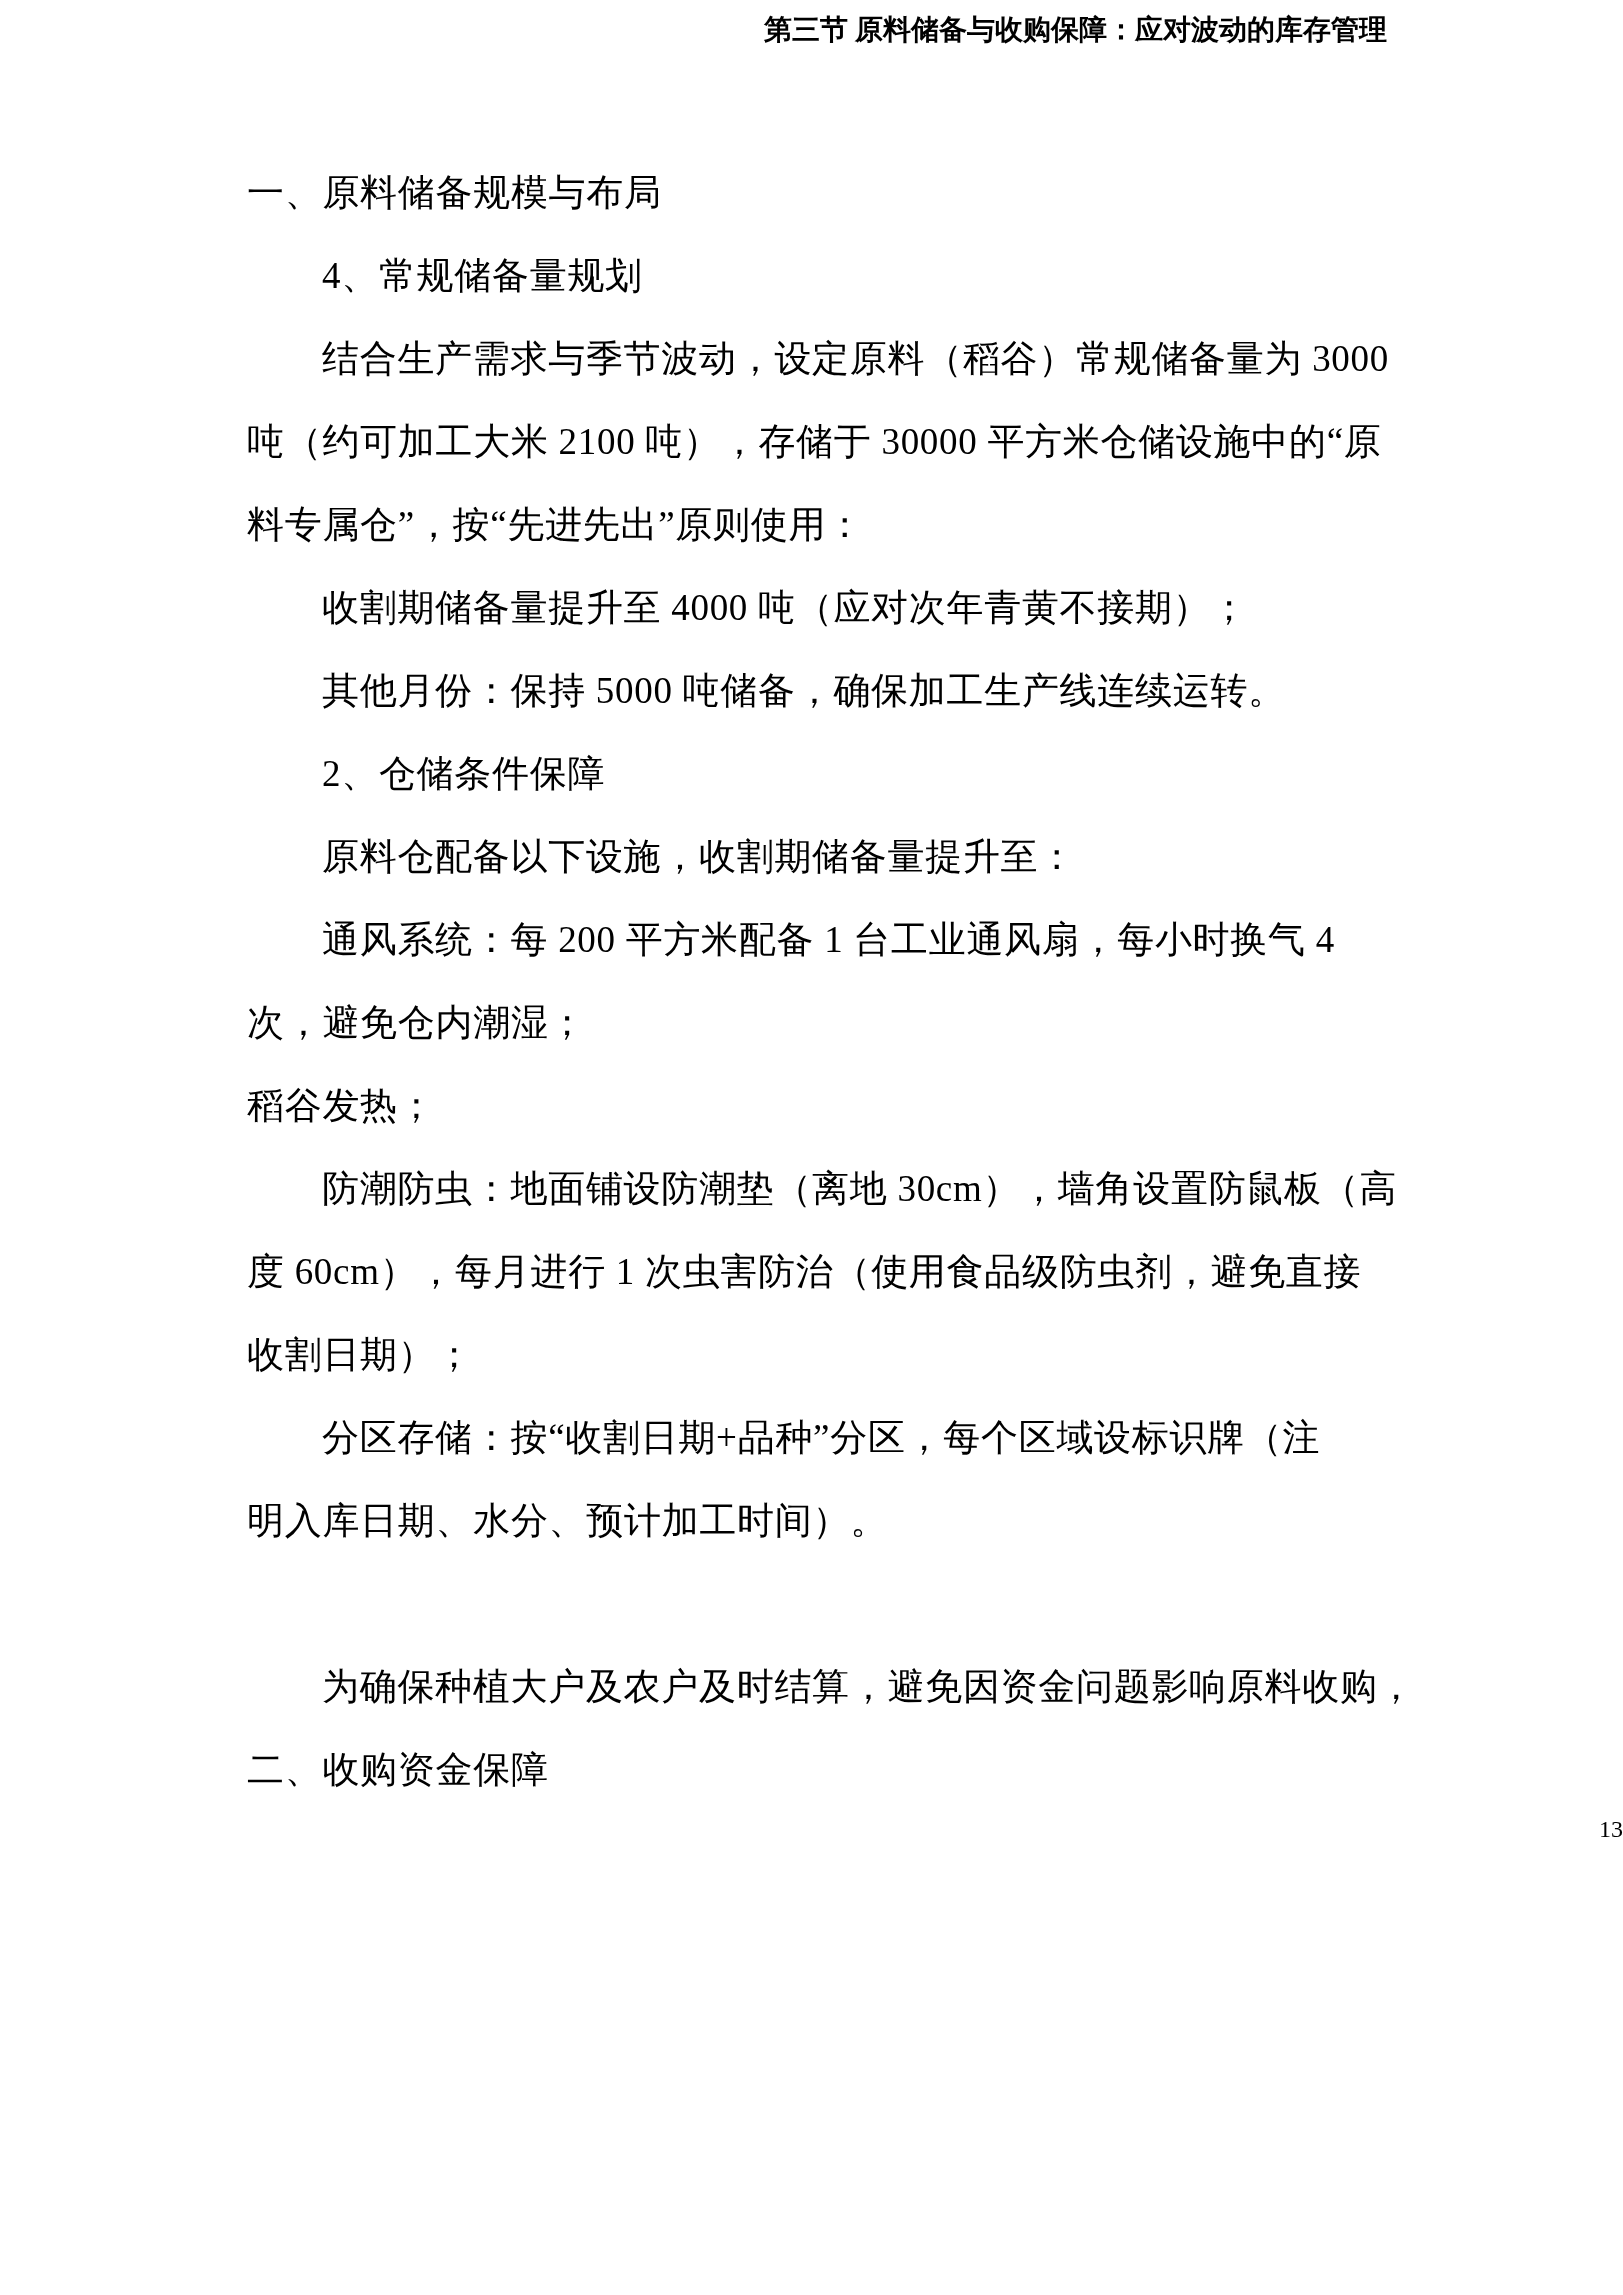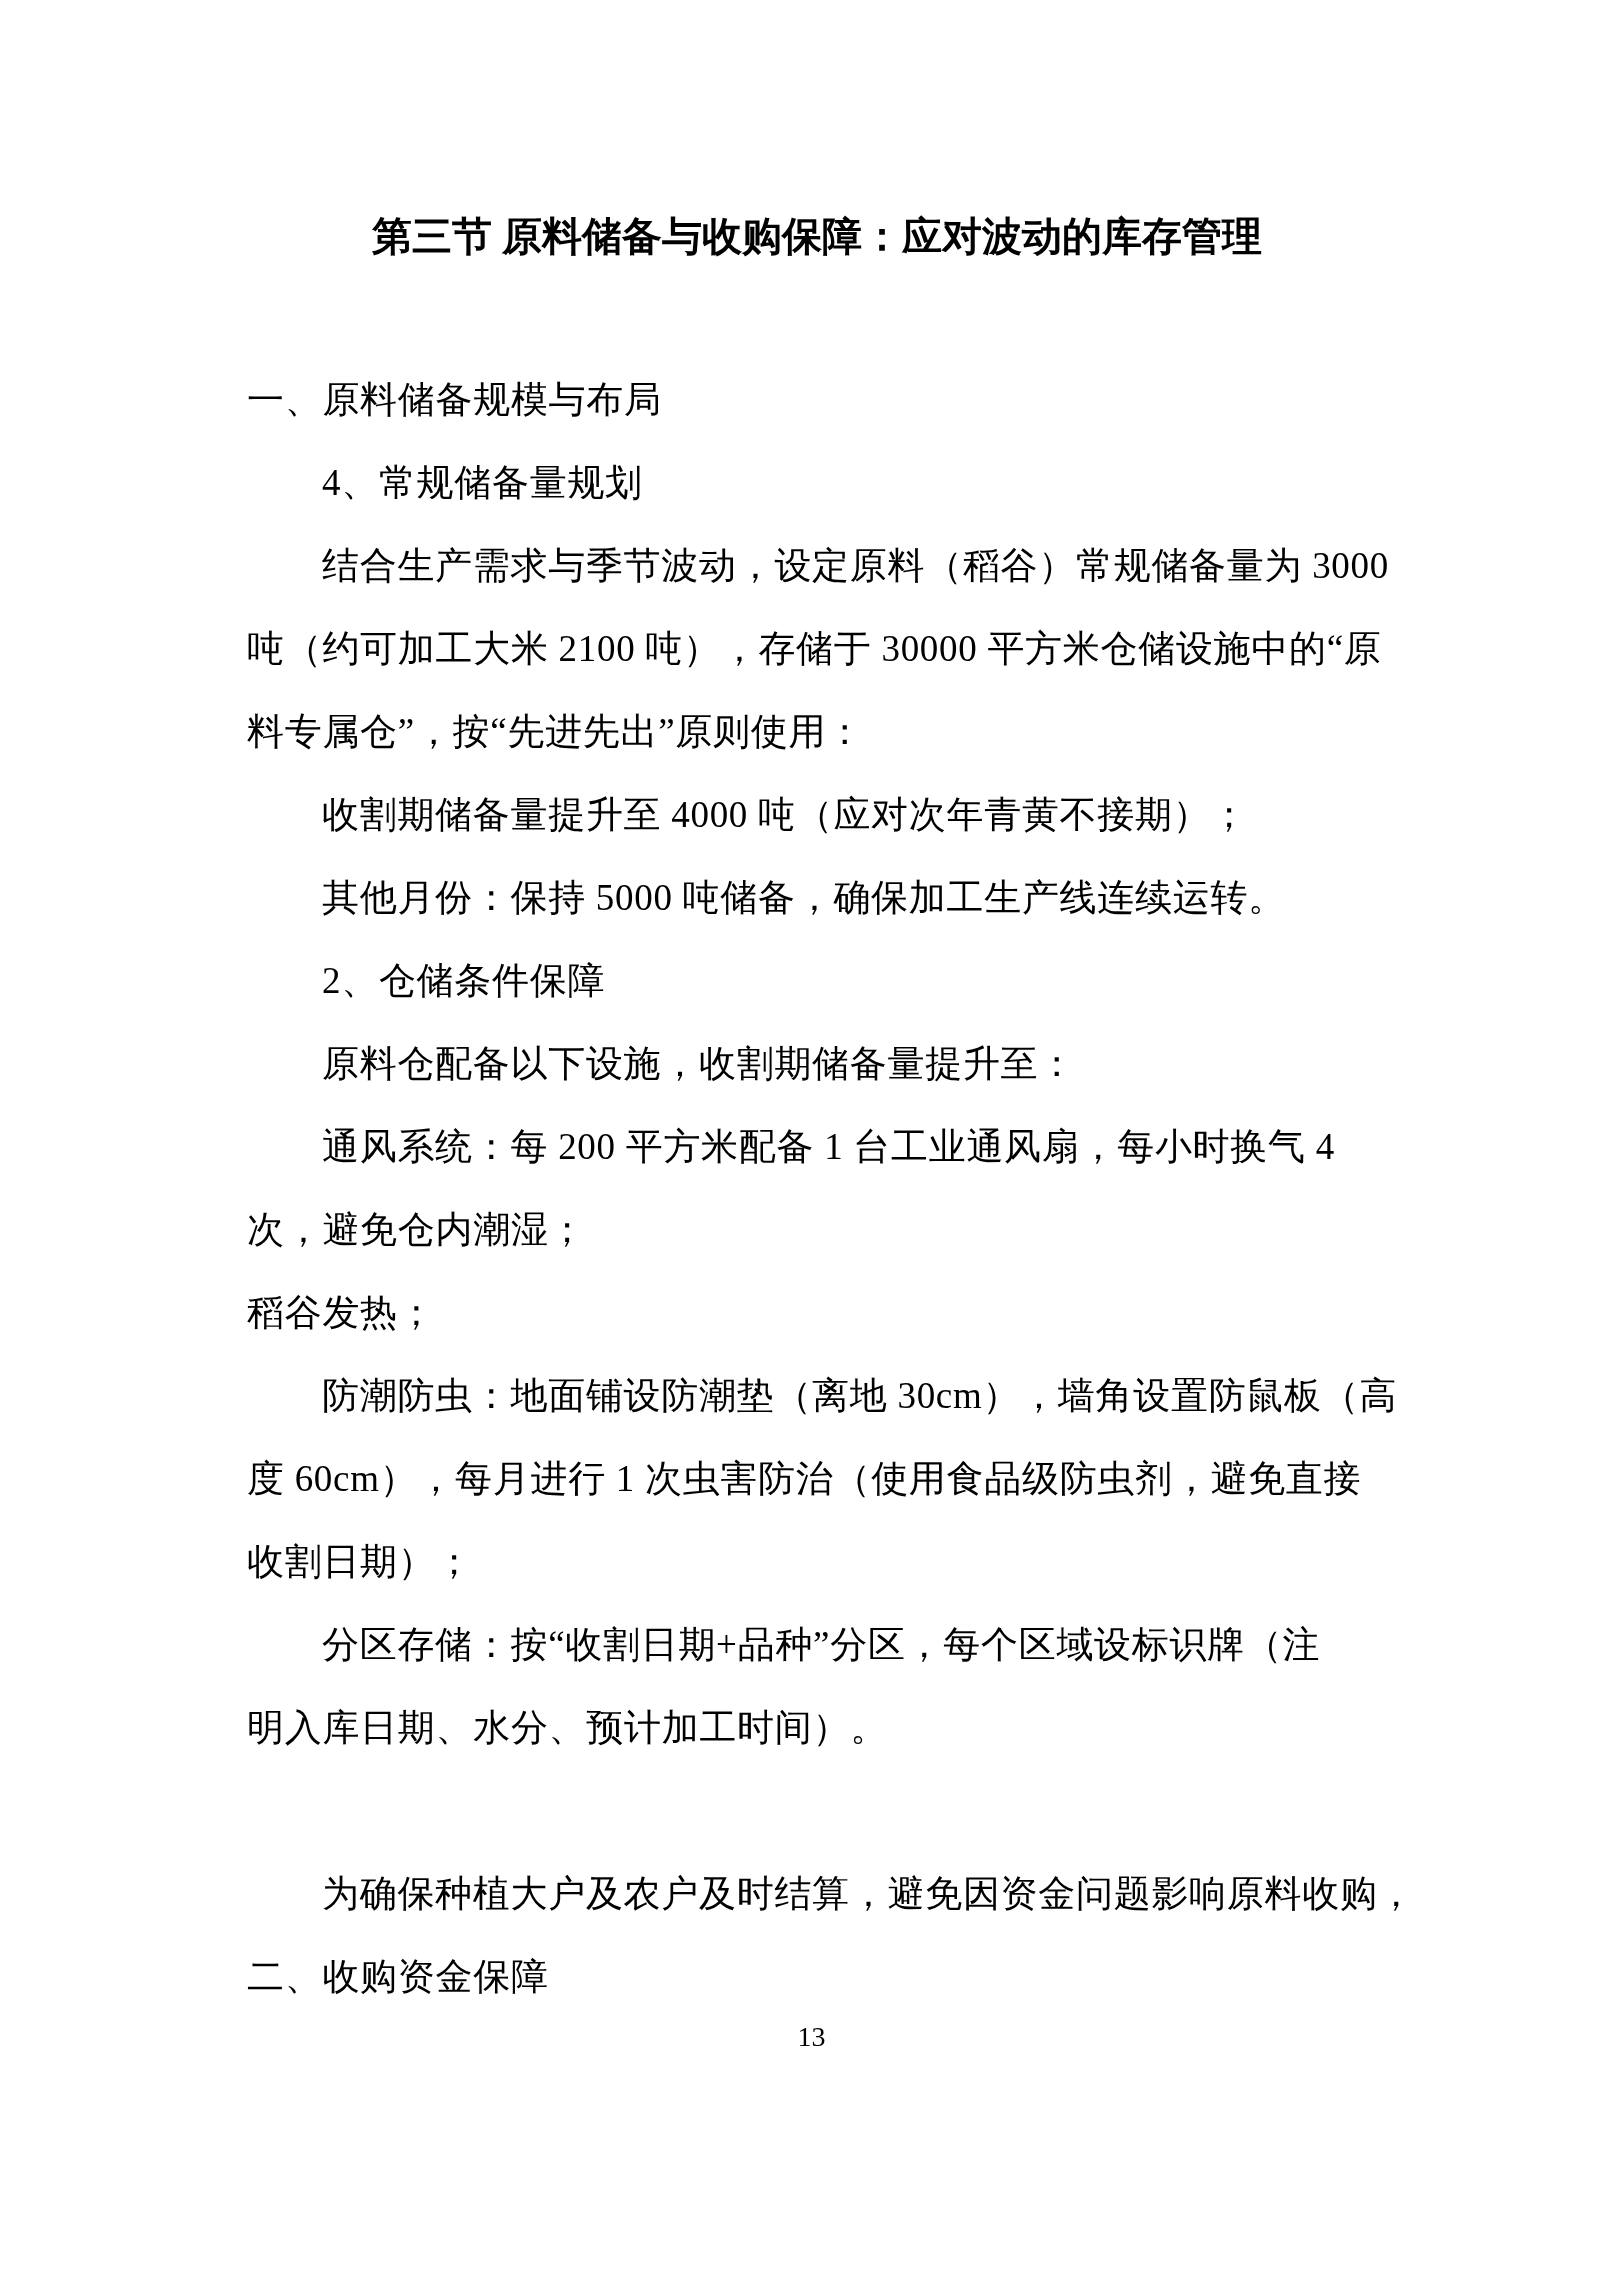--- a/index.html
+++ b/index.html
@@ -10,25 +10,24 @@
   .page {
     position: relative;
     width: 1623px;
     height: 2295px;
     background: #ffffff;
     color: #000000;
     overflow: hidden;
     font-family: "Liberation Serif", "DejaVu Serif", serif;
   }
   .doc-title {
-    padding-top: 207px;
     margin-left: 247px;
     margin-right: 236px;
-    text-align: center;
-    font-size: 40px;
+    text-align: right;
+    font-size: 28px;
     line-height: 59px;
     font-weight: bold;
     white-space: nowrap;
   }
   .doc-body {
     margin-top: 92px;
     margin-left: 247px;
     margin-right: 196px;
     font-size: 37px;
   }
@@ -36,22 +35,22 @@
     height: 83px;
     line-height: 83px;
     white-space: pre;
     letter-spacing: 0.7px;
   }
   .line.indent-2 {
     padding-left: 75px;
   }
   .page-number {
     margin-top: 2.6px;
-    text-align: center;
-    font-size: 28px;
+    text-align: right;
+    font-size: 24px;
     line-height: 31px;
   }
 </style>
 </head>
 <body>
 
 <div class="page">
   <div class="doc-title">第三节 原料储备与收购保障：应对波动的库存管理</div>
 
   <div class="doc-body" id="doc-body">

